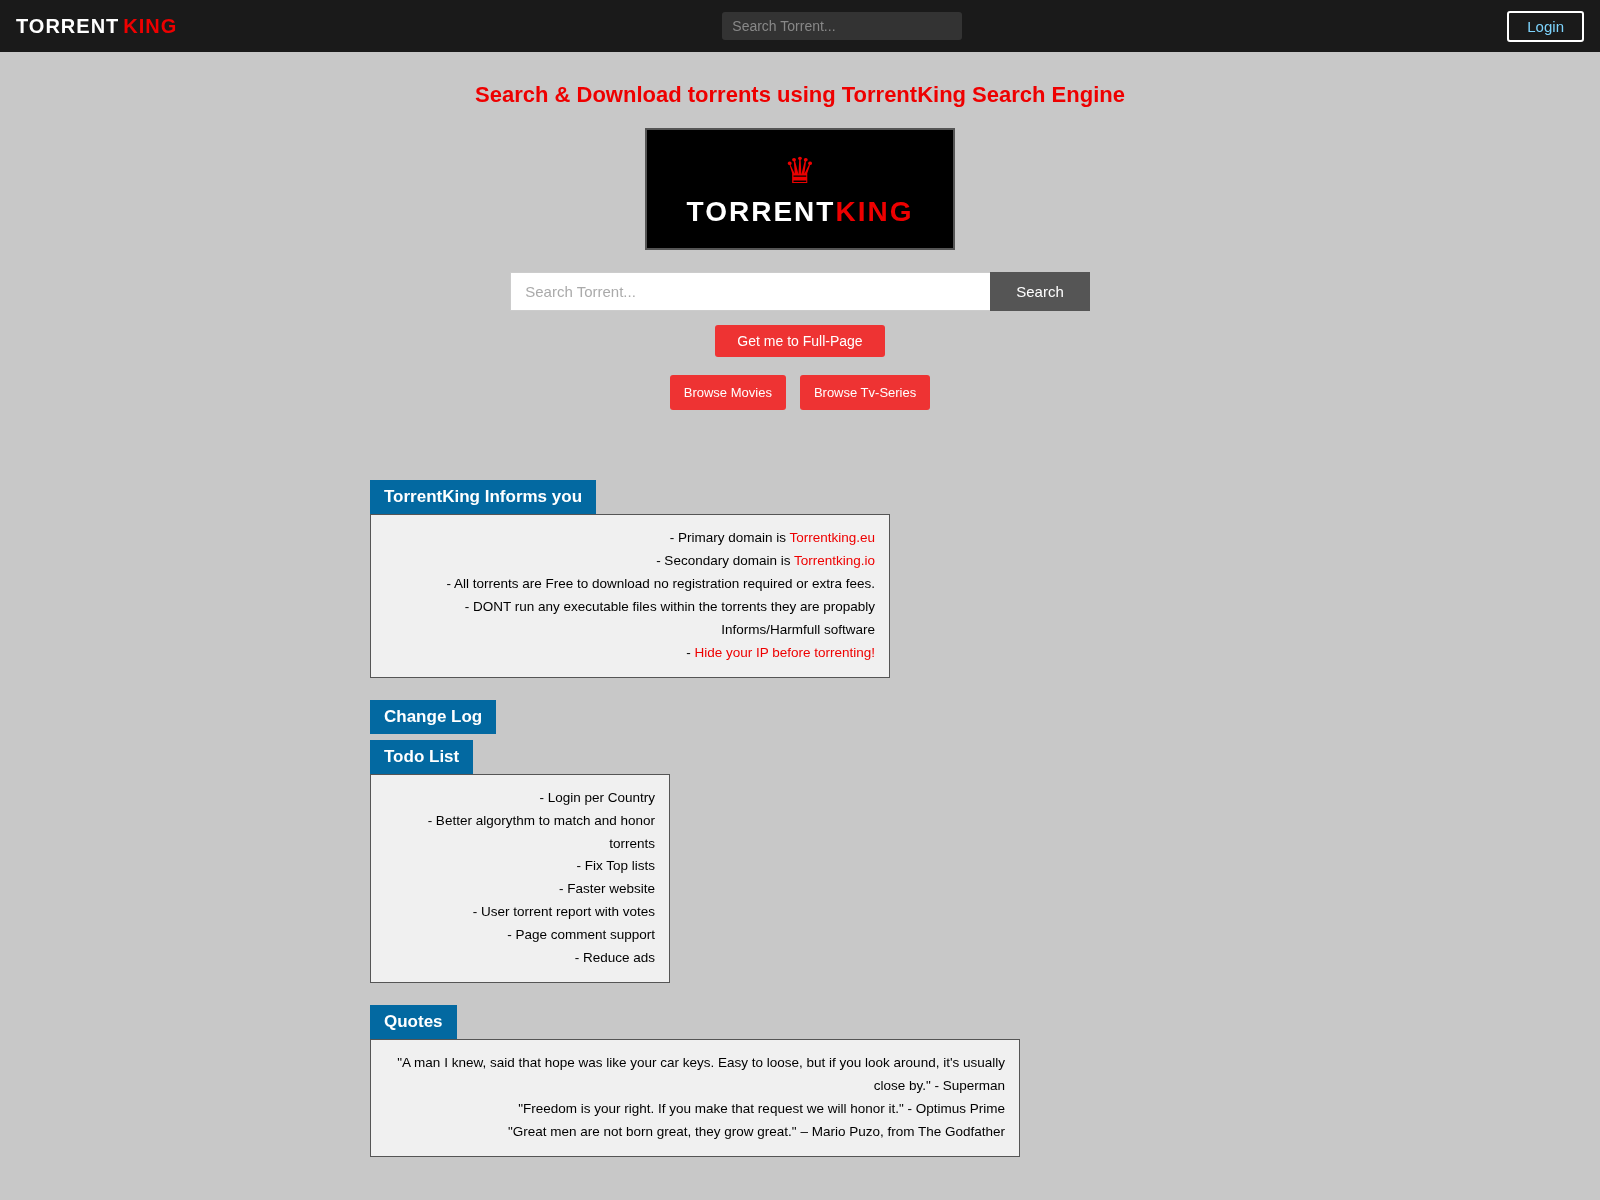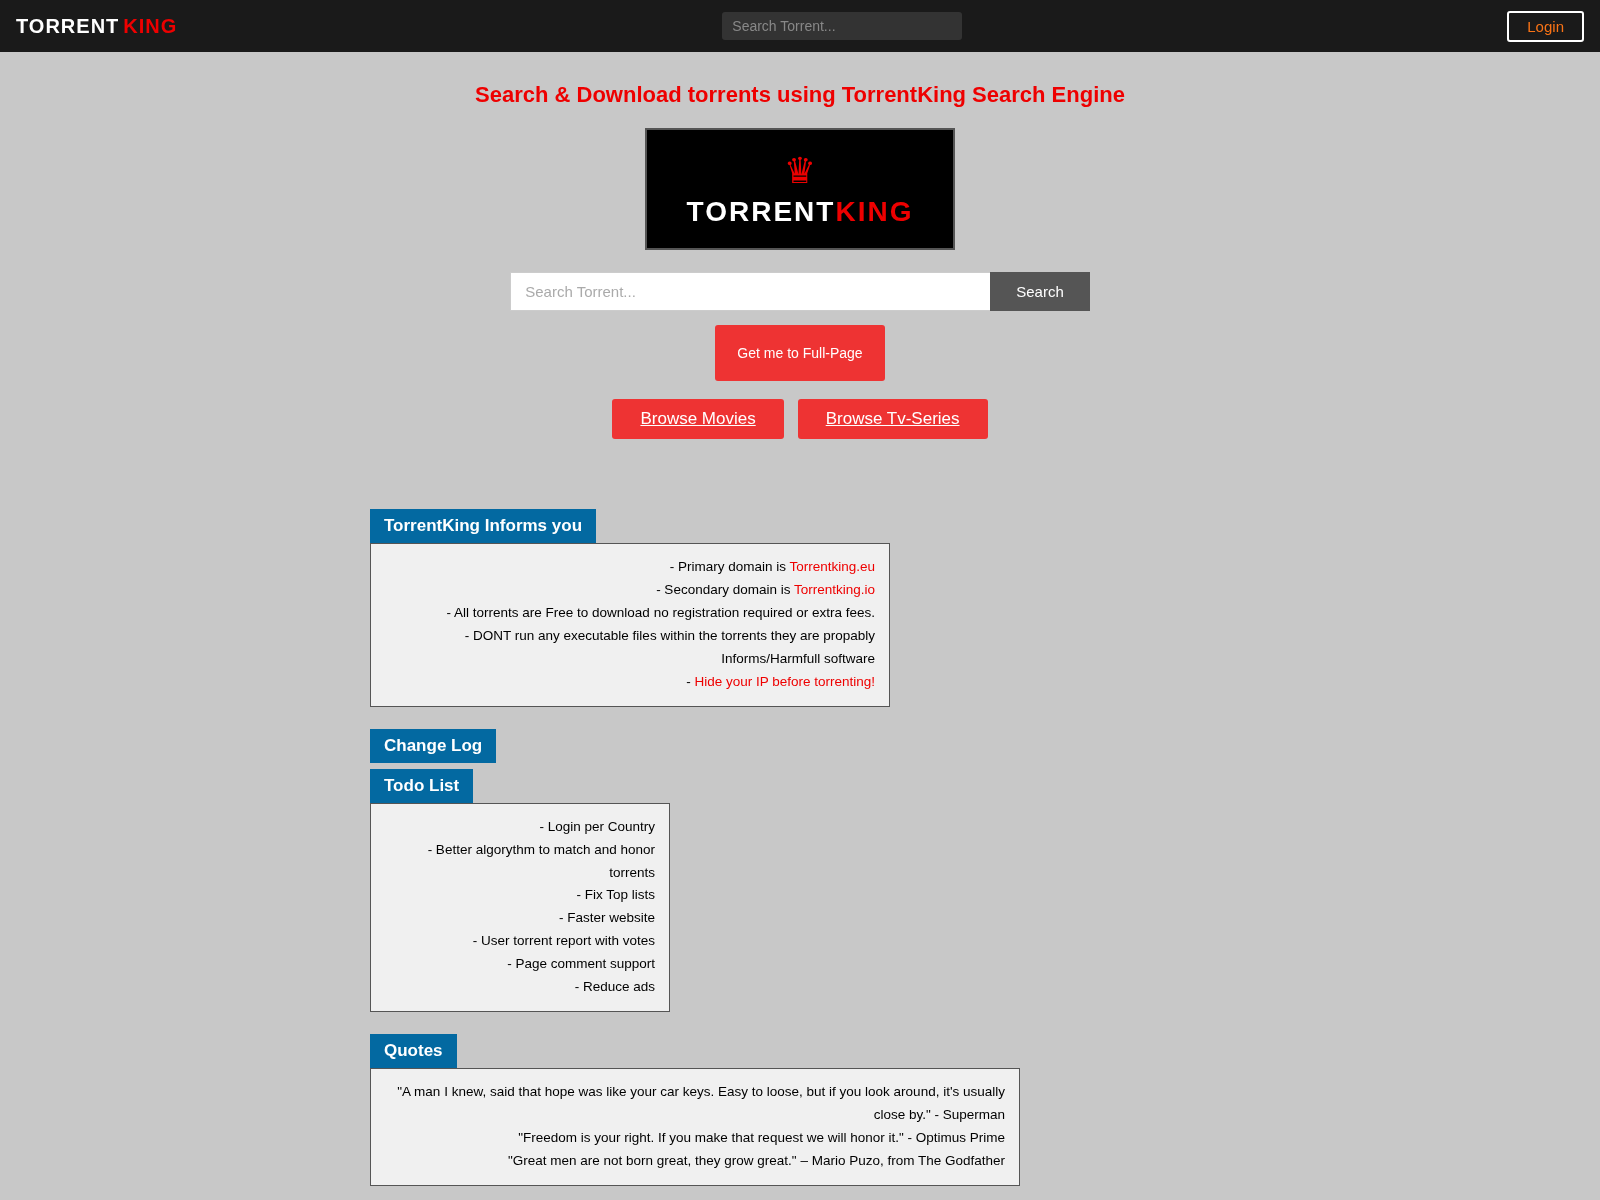--- a/index.html
+++ b/index.html
@@ -38,21 +38,21 @@
       padding: 6px 10px;
       color: #aaa;
       font-size: 14px;
       width: 240px;
       outline: none;
     }
     .navbar-search input::placeholder { color: #888; }
     .login-btn {
       border: 2px solid #fff;
       background: transparent;
-      color: #f97316;
+      color: #7dd3fc;
       padding: 5px 18px;
       border-radius: 3px;
       font-size: 15px;
       cursor: pointer;
     }
 
     
     .main-content {
       max-width: 900px;
       margin: 0 auto;
@@ -104,42 +104,41 @@
       border: none;
       padding: 10px 26px;
       font-size: 15px;
       cursor: pointer;
     }
 
     .fullpage-btn {
       background: #e33;
       color: #fff;
       border: none;
-      padding: 20px 22px;
+      padding: 8px 22px;
       border-radius: 3px;
       font-size: 14px;
       cursor: pointer;
       margin-bottom: 18px;
     }
 
     .browse-btns {
       display: flex;
       justify-content: center;
       gap: 14px;
       margin-bottom: 30px;
     }
     .browse-btn {
       background: #e33;
       color: #fff;
       border: none;
-      padding: 10px 28px;
-      border-radius: 3px;
-      font-size: 17px;
-      cursor: pointer;
-      text-decoration: underline;
+      padding: 10px 14px;
+      border-radius: 3px;
+      font-size: 13px;
+      cursor: pointer;
     }
 
     
     .info-sections {
       text-align: left;
       max-width: 900px;
       margin: 0 auto;
       padding: 0 20px;
     }
 

